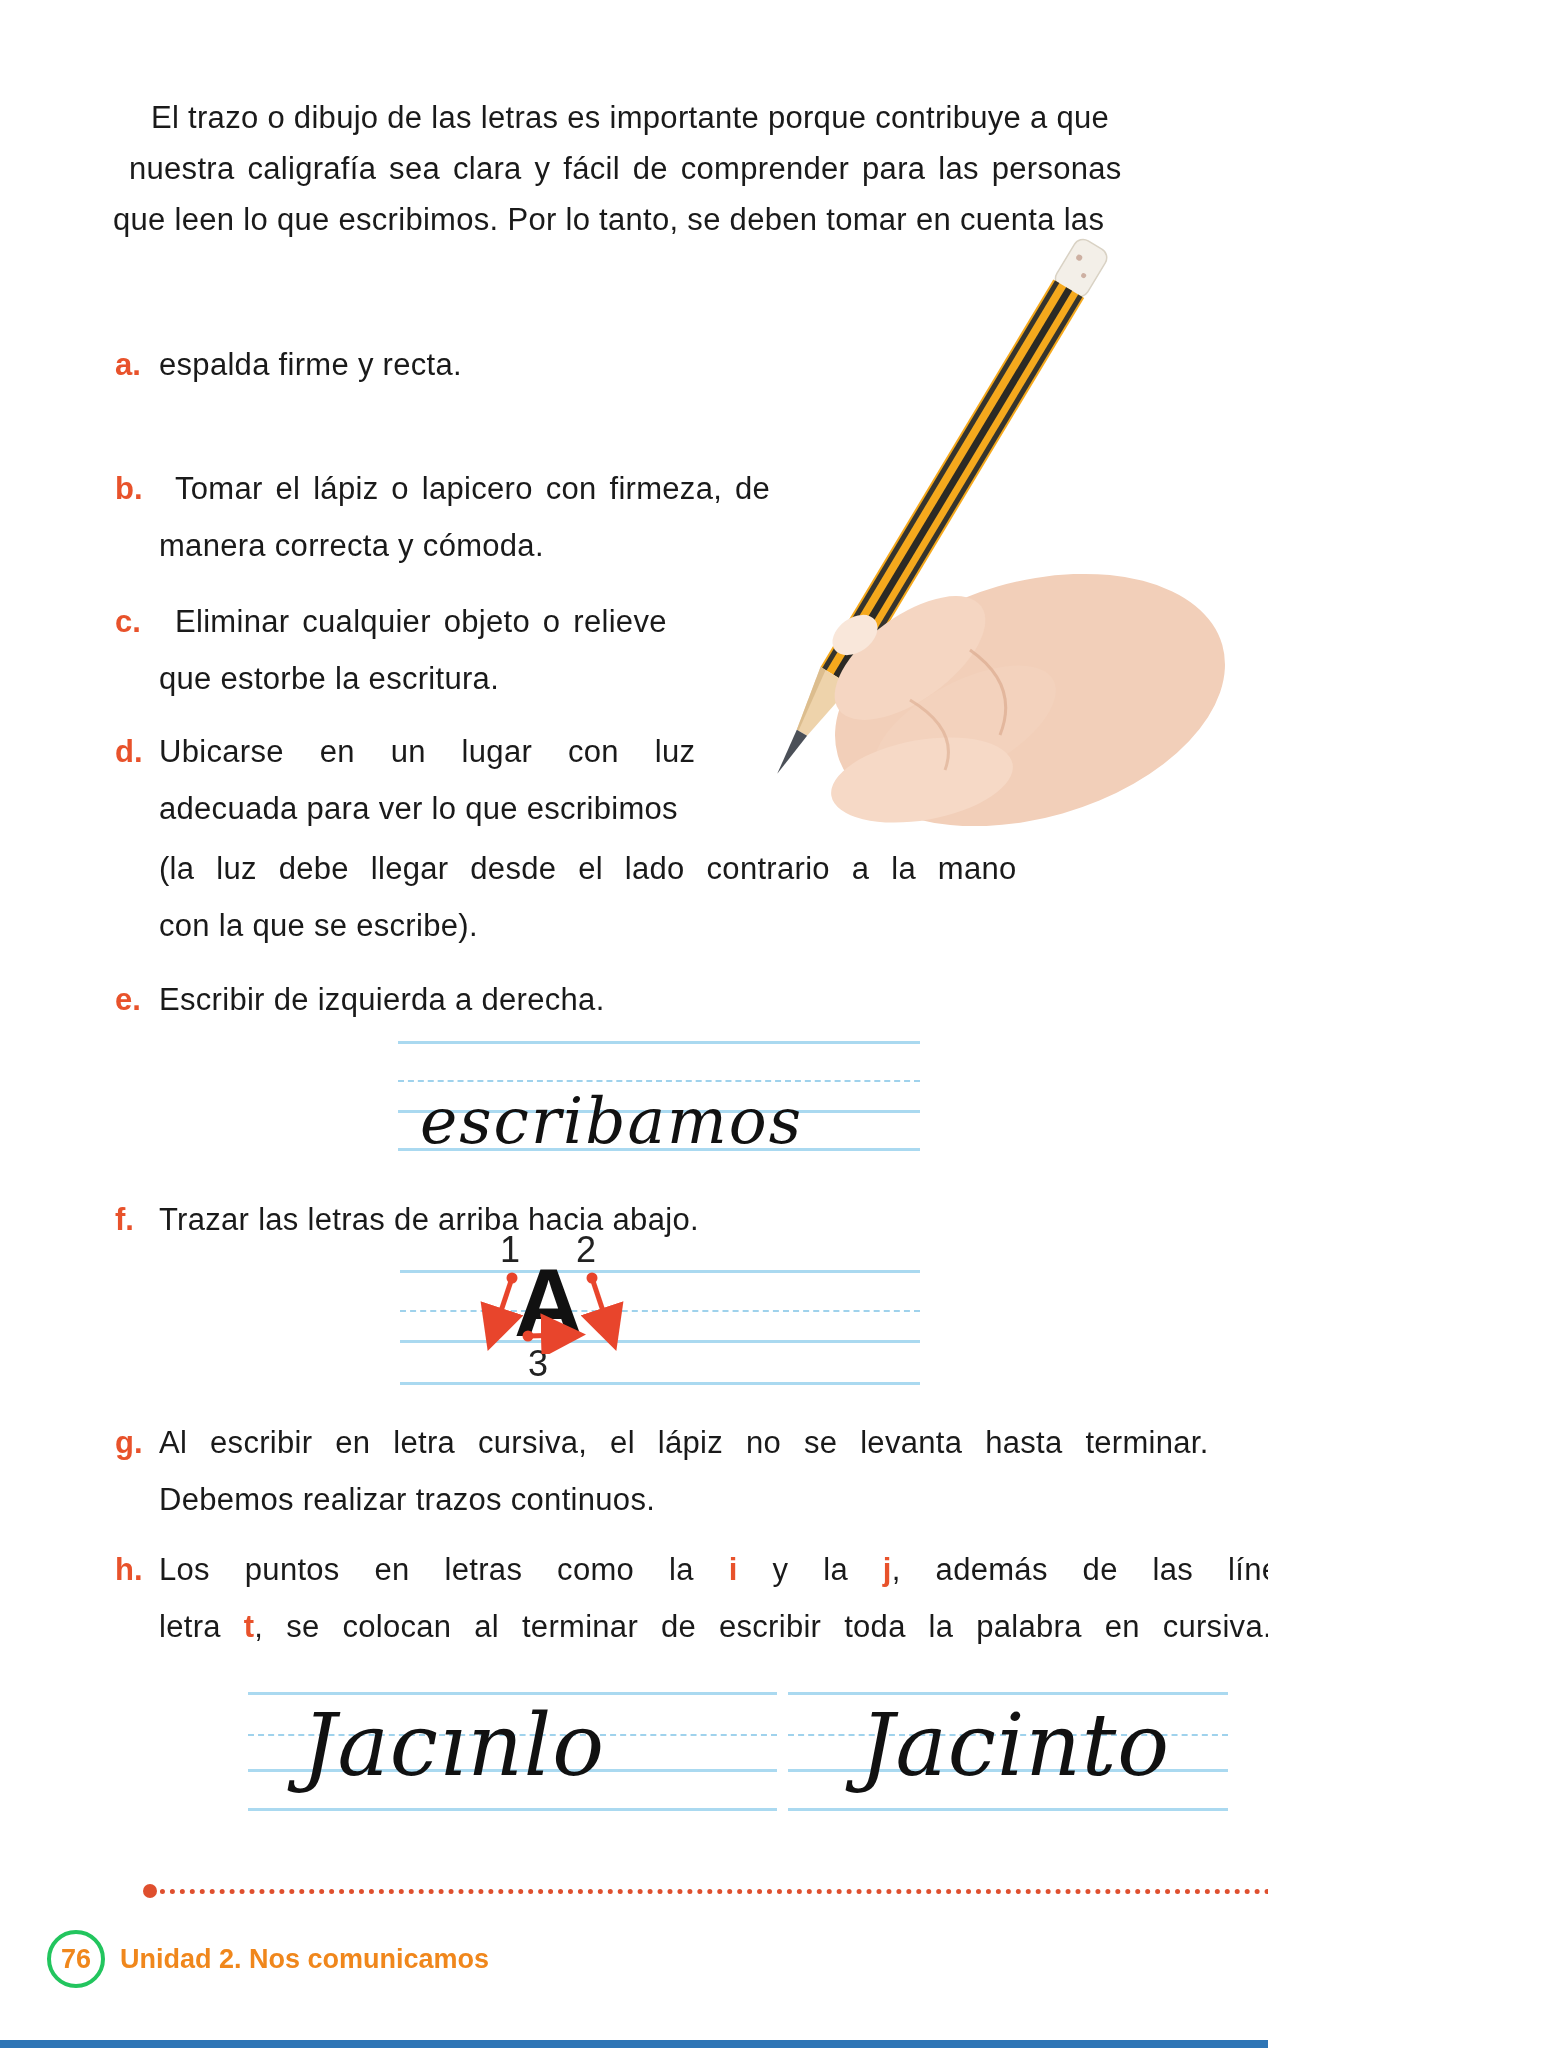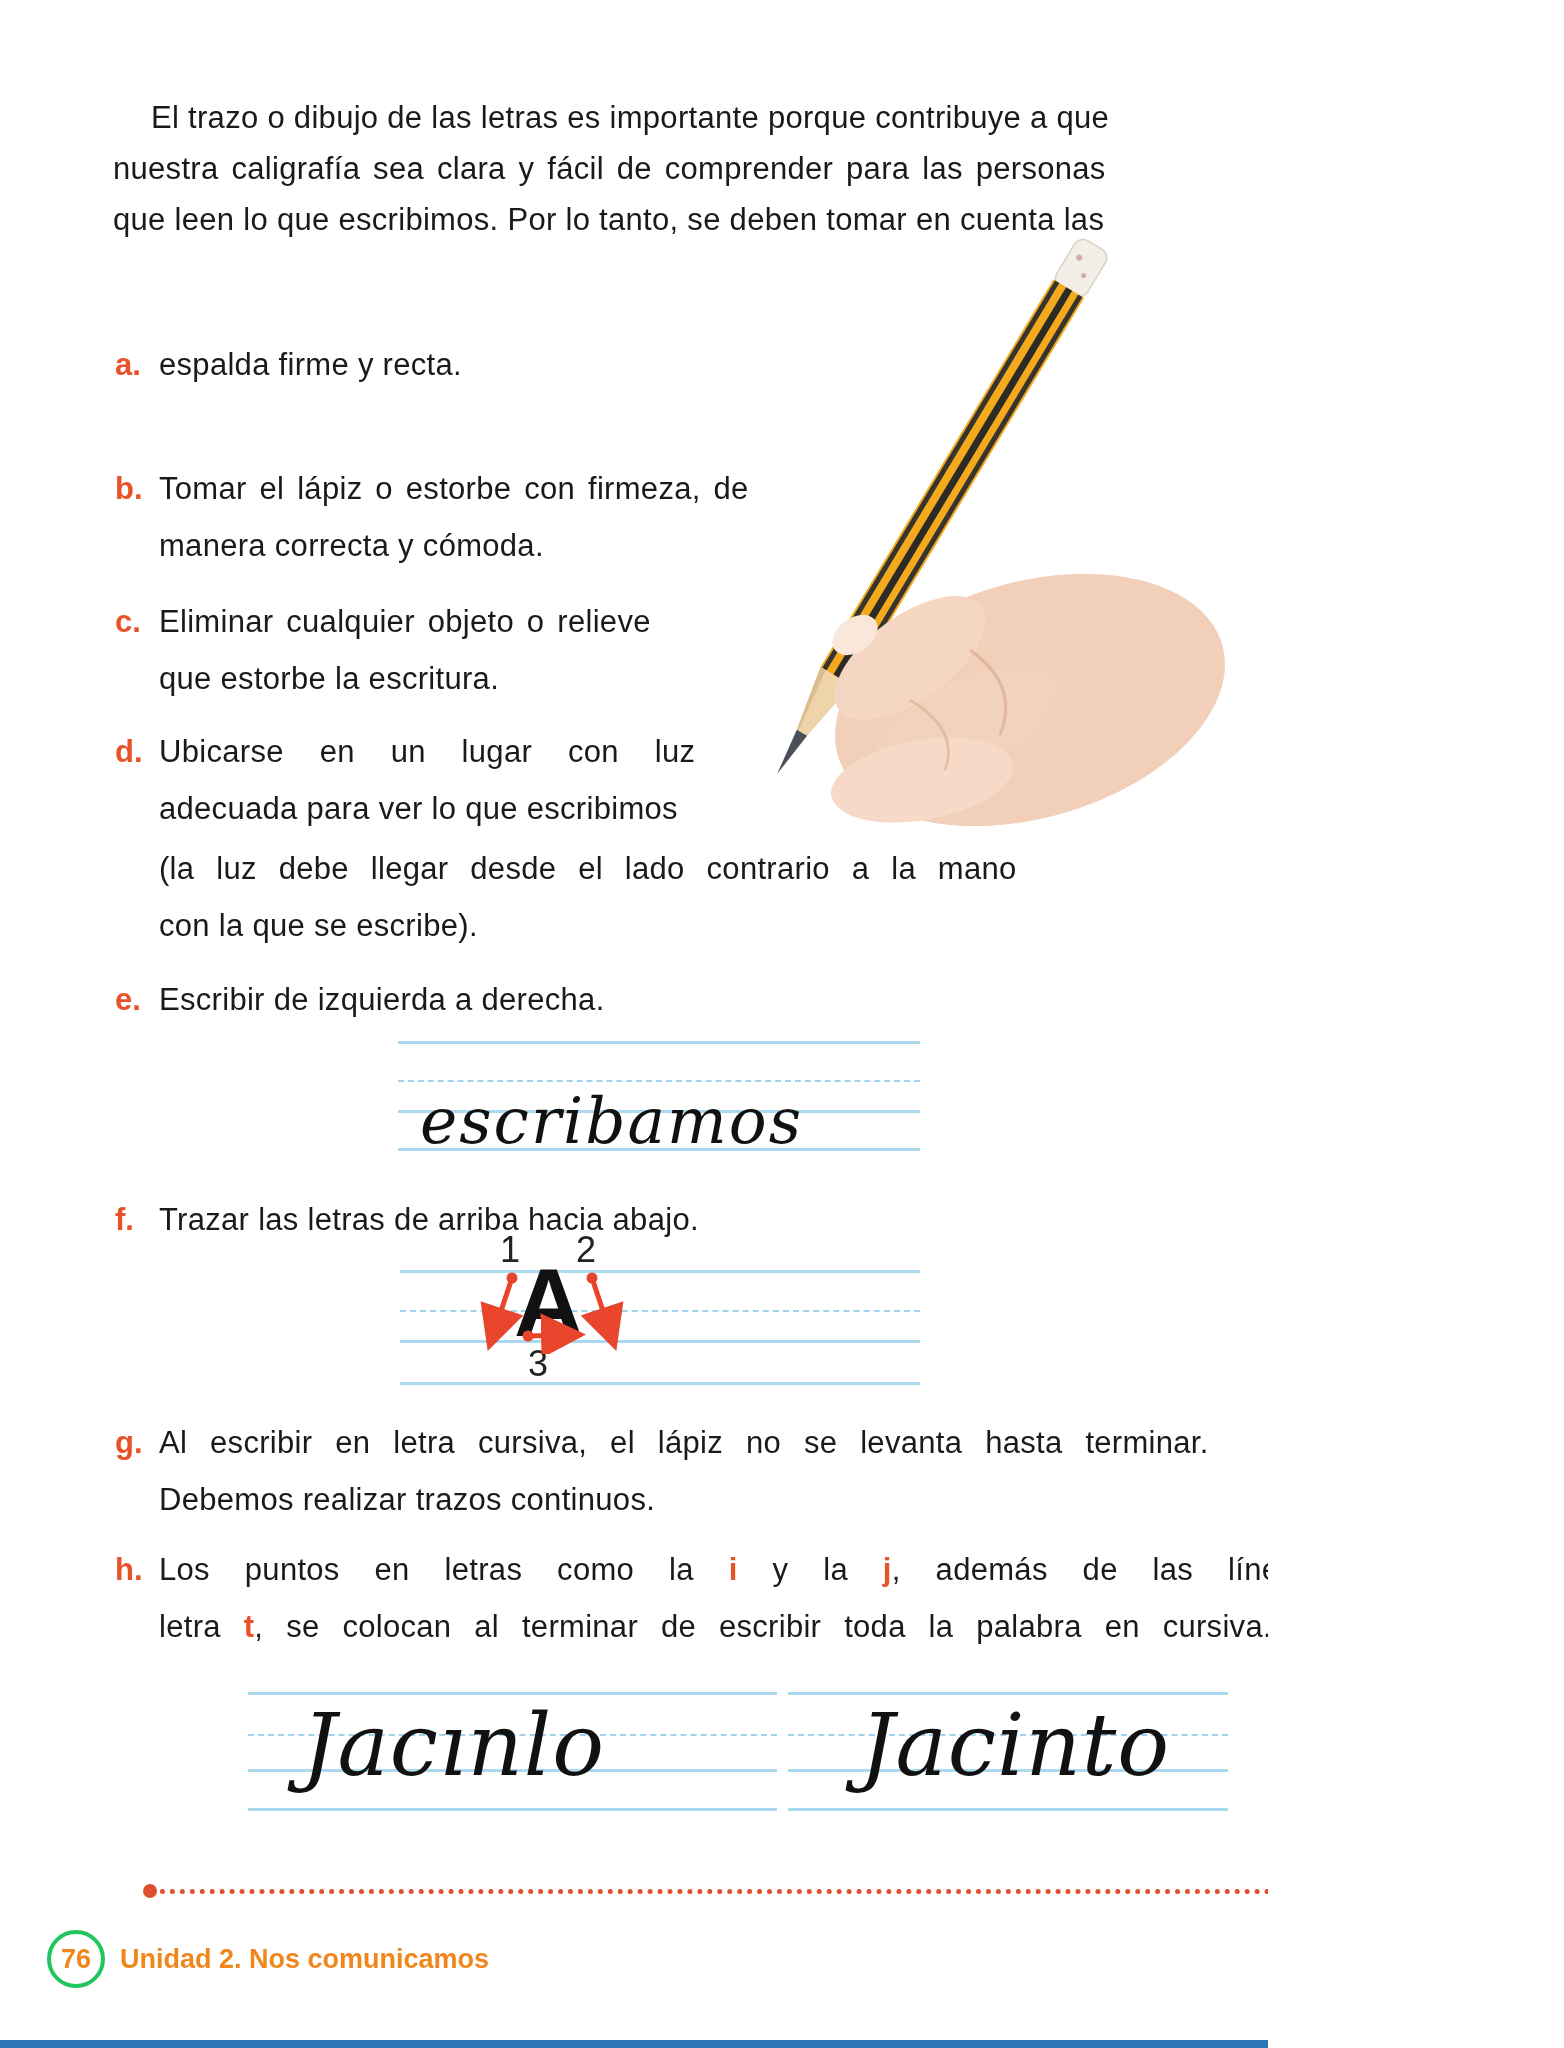--- a/index.html
+++ b/index.html
@@ -13,21 +13,21 @@
   .litem{position:absolute;left:115px;padding-left:44px;}
   .litem .tline{line-height:57px;letter-spacing:.3px;}
   .lbl{position:absolute;left:0;top:0;font-weight:700;font-size:31px;line-height:57px;color:#e8522b;}
   .cont{position:absolute;left:159px;}
   .cont .tline{line-height:57px;letter-spacing:.3px;}
   .accent{color:#e8522b;font-weight:700;}
   .ws-xl{word-spacing:26px;}
   .ws-lg{word-spacing:14px;}
   .ws-md{word-spacing:13px;}
   .ws-d1{word-spacing:27px;}
-  .ws-sm{word-spacing:4px;}
+  .ws-sm{word-spacing:4px;margin-left:16px;}
   
   .ruled{position:absolute;}
   .rline{position:absolute;left:0;right:0;height:0;border-top:3px solid #aad9f0;}
   .rdash{position:absolute;left:0;right:0;height:0;border-top:2px dashed #9fd2ec;}
   .cursive{position:absolute;font-family:"DejaVu Serif",serif;font-style:italic;line-height:1;
            color:#111;white-space:nowrap;}
   .w-escribamos{left:420px;top:1090px;font-size:63px;letter-spacing:2px;}
   .w-jacinto-l{left:302px;top:1702px;font-size:86px;letter-spacing:1px;}
   .w-jacinto-r{left:860px;top:1702px;font-size:86px;letter-spacing:1px;}
   
@@ -58,21 +58,21 @@
     <div class="tline">que leen lo que escribimos. Por lo tanto, se deben tomar en cuenta las</div>
   </div>
 
   <div class="litem" style="top:336px">
     <span class="lbl">a.</span>
     <div class="tline">espalda firme y recta.</div>
   </div>
 
   <div class="litem" style="top:460px">
     <span class="lbl">b.</span>
-    <div class="tline ws-sm">Tomar el lápiz o estorbe con firmeza, de</div>
+    <div class="tline ws-sm">Tomar el lápiz o lapicero con firmeza, de</div>
     <div class="tline">manera correcta y cómoda.</div>
   </div>
 
   <div class="litem" style="top:593px">
     <span class="lbl">c.</span>
     <div class="tline ws-sm">Eliminar cualquier objeto o relieve</div>
     <div class="tline">que estorbe la escritura.</div>
   </div>
 
   <div class="litem" style="top:723px">

